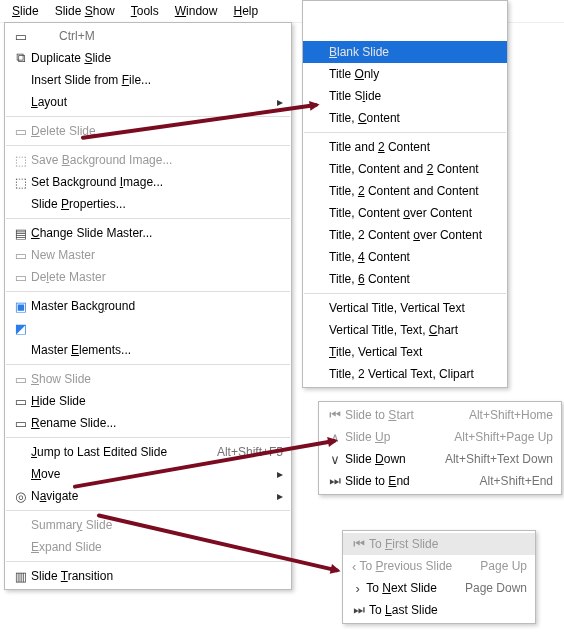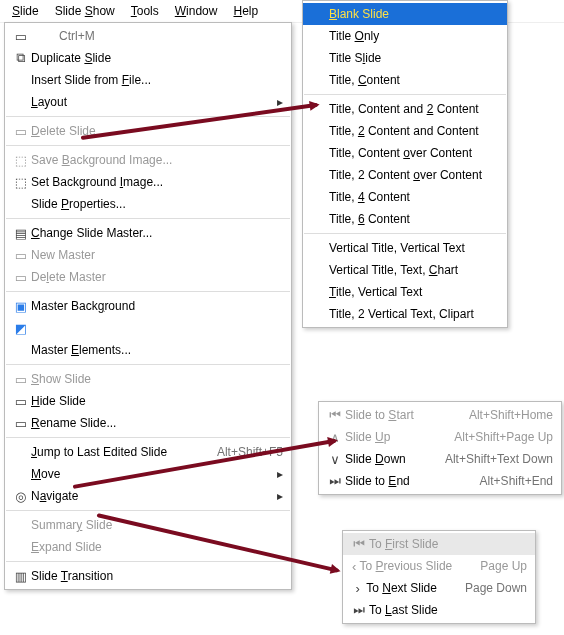--- a/index.html
+++ b/index.html
@@ -49,21 +49,22 @@
   .menu-item .label { flex: 1; }
   .menu-item .shortcut {
     margin-left: 28px;
     color: #737373;
   }
   .menu-item.disabled .label,
   .menu-item.disabled .icon,
   .menu-item.disabled .shortcut { color: #999; }
   .menu-item.highlight {
     background: #1a6fd8;
-    color: #fde047;
+    color: #e5e5e5;
+    margin-top: 38px;
   }
   .menu-item.hoverlight {
     background: #e8e8e8;
   }
   .menu-item .arrow {
     width: 12px;
     text-align: right;
     color: #333;
   }
   .separator {
@@ -224,20 +225,24 @@
       <span class="icon"></span>
       <span class="label">Title S<span class="underline-char">l</span>ide</span>
     </div>
     <div class="menu-item">
       <span class="icon"></span>
       <span class="label">Title, <span class="underline-char">C</span>ontent</span>
     </div>
     <div class="separator"></div>
     <div class="menu-item">
       <span class="icon"></span>
+      <span class="label">Title and <span class="underline-char">2</span> Content</span>
+    </div>
+    <div class="menu-item">
+      <span class="icon"></span>
       <span class="label">Title, Content and <span class="underline-char">2</span> Content</span>
     </div>
     <div class="menu-item">
       <span class="icon"></span>
       <span class="label">Title, <span class="underline-char">2</span> Content and Content</span>
     </div>
     <div class="menu-item">
       <span class="icon"></span>
       <span class="label">Title, Content <span class="underline-char">o</span>ver Content</span>
     </div>

